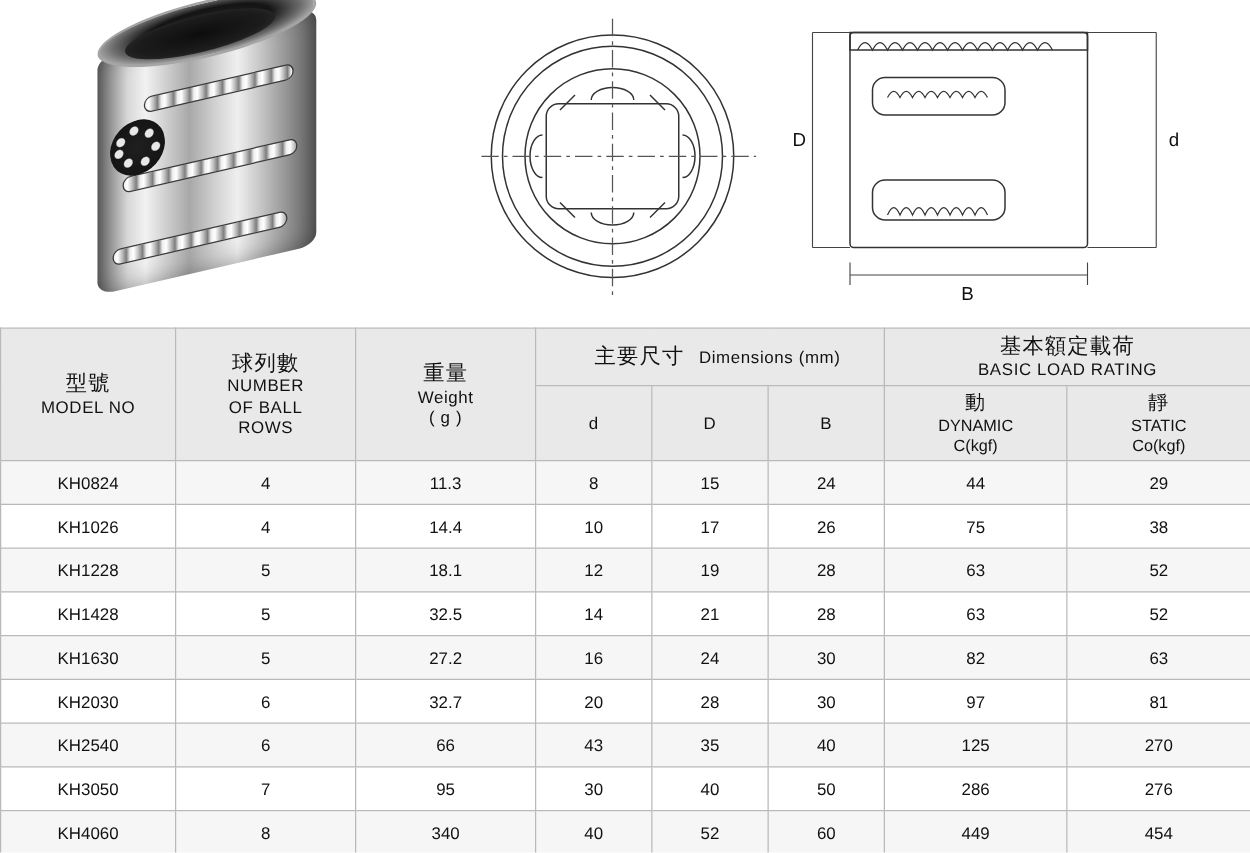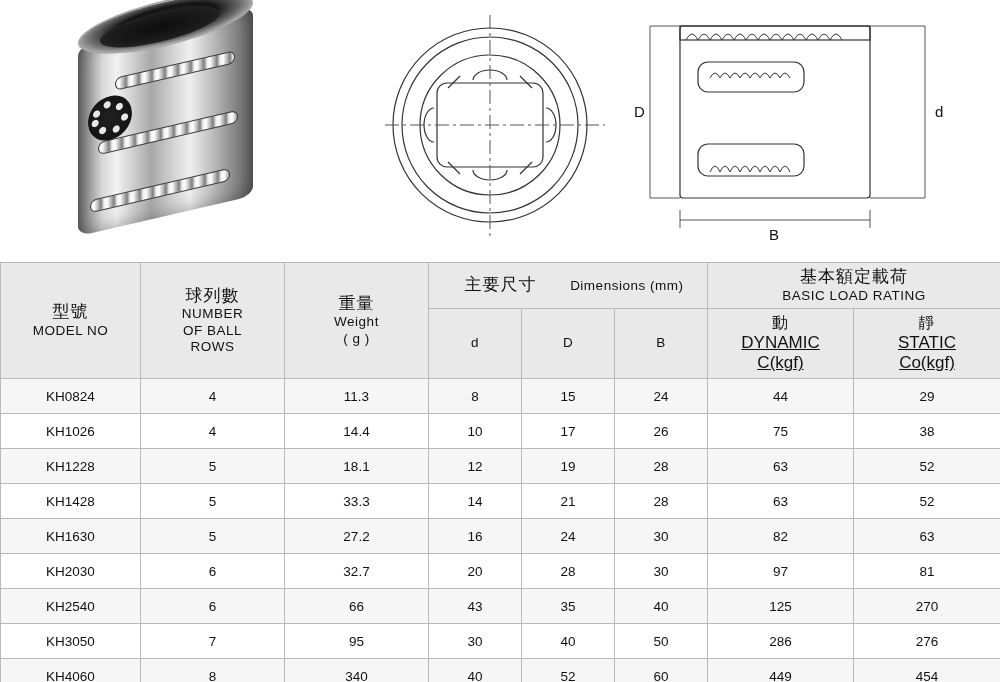--- a/index.html
+++ b/index.html
@@ -141,38 +141,38 @@
   #spec-table thead th {
     background: #e9e9e9;
     font-weight: normal;
     color: #111;
     line-height: 1.22;
     padding: 4px 2px;
   }
   .cn { font-size: 17px; letter-spacing: 1px; }
   .cn-sm { font-size: 16px; letter-spacing: 1px; }
   .en { font-size: 13.5px; letter-spacing: 0.5px; }
-  .en-sm { font-size: 17px; text-decoration: underline; }
+  .en-sm { font-size: 13px; }
   #spec-table tbody td {
     height: 34px;
     font-size: 13.5px;
     background: #ffffff;
   }
   #spec-table tbody tr:nth-child(odd) td { background: #f6f6f6; }
   .col-model { width: 140px; }
   .col-rows { width: 144px; }
   .col-weight { width: 144px; }
   .col-d { width: 93px; }
   .col-D { width: 93px; }
   .col-B { width: 93px; }
   .col-dyn { width: 146px; }
   .col-sta { width: 147px; }
   .hdr-dims { padding: 6px 0 5px 0; }
   .hdr-dims .cn { display: inline; margin-left: 12px; }
-  .hdr-dims .en { display: inline; margin-left: 11px; }
+  .hdr-dims .en { display: inline; }
   .stack { display: block; }
 </style>
 </head>
 <body>
 
 <div id="page">
 
   <div id="figures">
 
     <div id="fig-photo">
@@ -339,21 +339,21 @@
           <td>18.1</td>
           <td>12</td>
           <td>19</td>
           <td>28</td>
           <td>63</td>
           <td>52</td>
         </tr>
         <tr>
           <td>KH1428</td>
           <td>5</td>
-          <td>33.3</td>
+          <td>32.5</td>
           <td>14</td>
           <td>21</td>
           <td>28</td>
           <td>63</td>
           <td>52</td>
         </tr>
         <tr>
           <td>KH1630</td>
           <td>5</td>
           <td>27.2</td>

